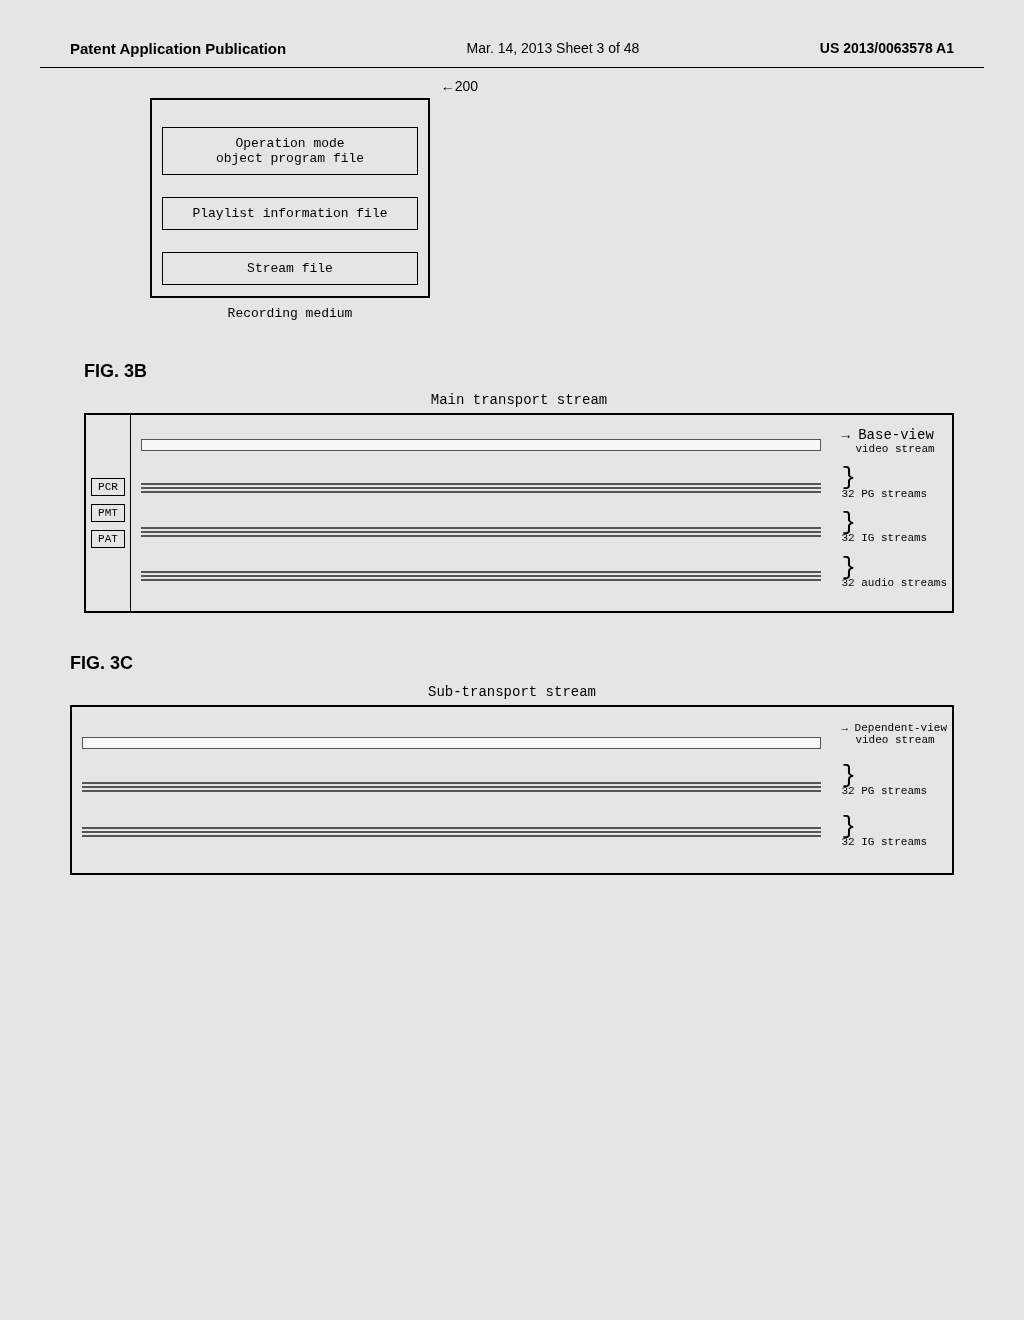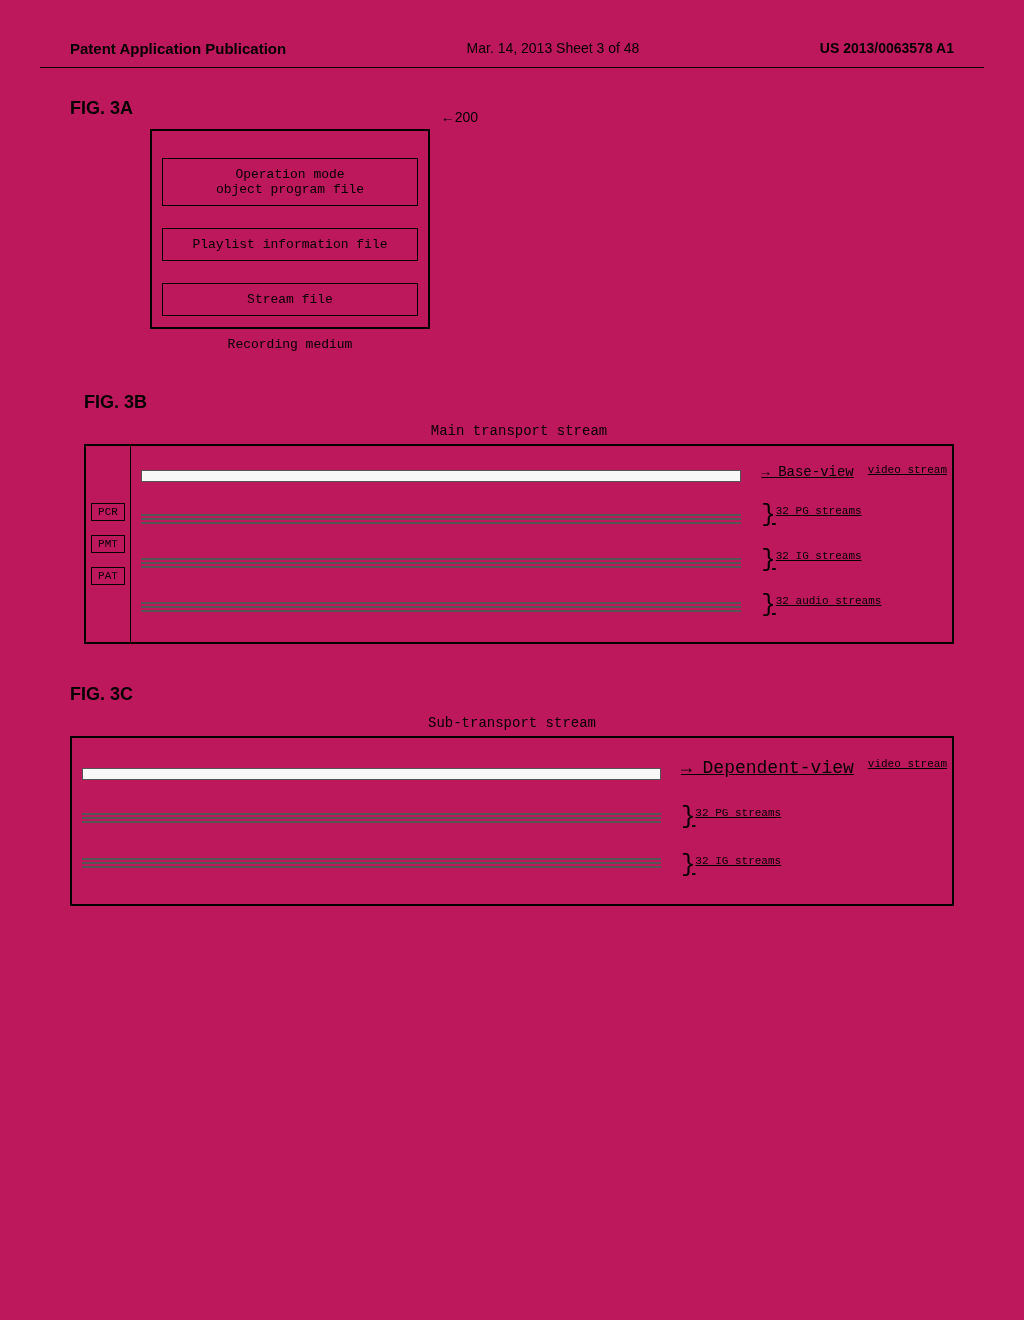--- a/index.html
+++ b/index.html
@@ -8,21 +8,21 @@
       font-family: 'Courier New', Courier, monospace;
       width: 1024px;
       min-height: 1320px;
       position: relative;
       overflow-x: hidden;
     }
 
     .page {
       width: 1024px;
       min-height: 1320px;
-      background: #be185d;
+      background: #e5e5e5;
       position: relative;
       padding: 20px 40px;
     }
 
     
     .header {
       display: flex;
       justify-content: space-between;
       align-items: flex-start;
       padding: 20px 30px 10px 30px;
@@ -115,21 +115,21 @@
       flex-direction: row;
       border: 2px solid #000;
       position: relative;
       min-height: 200px;
     }
     .fig3b-left-labels {
       display: flex;
       flex-direction: column;
       justify-content: center;
       padding: 5px 5px;
-      gap: 10px;
+      gap: 4px;
       border-right: 1px solid #000;
       min-width: 45px;
     }
     .fig3b-label-box {
       border: 1.5px solid #000;
       font-size: 11px;
       font-family: 'Courier New', Courier, monospace;
       text-align: center;
       padding: 2px 4px;
       margin: 2px 0;
@@ -152,23 +152,23 @@
       display: flex;
       flex-direction: column;
       justify-content: space-around;
       padding: 10px 5px 10px 10px;
       font-size: 11px;
       font-family: 'Courier New', Courier, monospace;
       min-width: 110px;
     }
     .right-label-item {
       display: flex;
+      flex-direction: column;
       margin-bottom: 10px;
       position: relative;
-      text-decoration: underline;
     }
 
     
     .fig3c-section {
       margin: 10px 30px 40px 30px;
     }
     .fig3c-title {
       text-align: center;
       font-size: 14px;
       font-family: 'Courier New', Courier, monospace;
@@ -223,21 +223,20 @@
 
 <div class="page">
 
   <div class="header">
     <div class="header-left">Patent Application Publication</div>
     <div class="header-center">Mar. 14, 2013  Sheet 3 of 48</div>
     <div class="header-right">US 2013/0063578 A1</div>
   </div>
 
   <div class="fig3a-section">
-    <div class="fig-label">FIG. 3A</div>
     <div class="fig3a-container">
       <div class="fig3a-diagram">
         <div class="fig3a-outer-box">
           <div style="position:relative;">
             <span class="fig3a-ref">←200</span>
           </div>
           <div class="fig3a-item">Operation mode<br>object program file</div>
           <div class="fig3a-item">Playlist information file</div>
           <div class="fig3a-item">Stream file</div>
         </div>
@@ -322,21 +321,21 @@
 
         <div class="stream-line-group">
           <div class="stream-bar-thin"></div>
           <div class="stream-bar-thin"></div>
           <div class="stream-bar-thin"></div>
         </div>
       </div>
 
       <div class="fig3c-right-labels">
         <div class="right-label-item">
-          <span style="font-size:18px;">→ Dependent-view</span>
+          <span style="font-size:11px;">→ Dependent-view</span>
           <span style="padding-left:14px;">video stream</span>
         </div>
         <div class="right-label-item">
           <span style="font-size:24px; line-height:0.8;">}</span>
           <span>32 PG streams</span>
         </div>
         <div class="right-label-item">
           <span style="font-size:24px; line-height:0.8;">}</span>
           <span>32 IG streams</span>
         </div>

